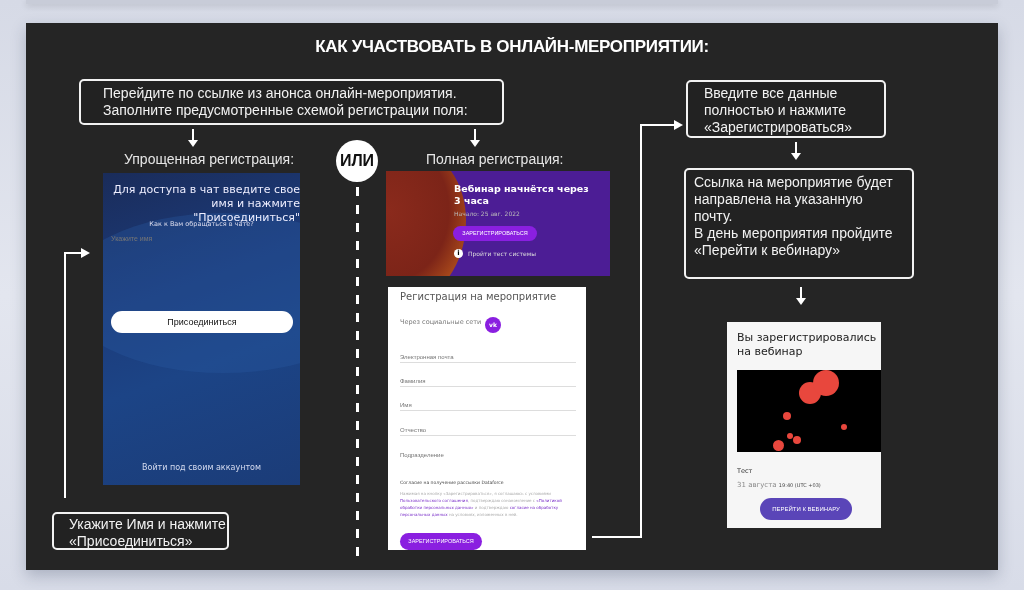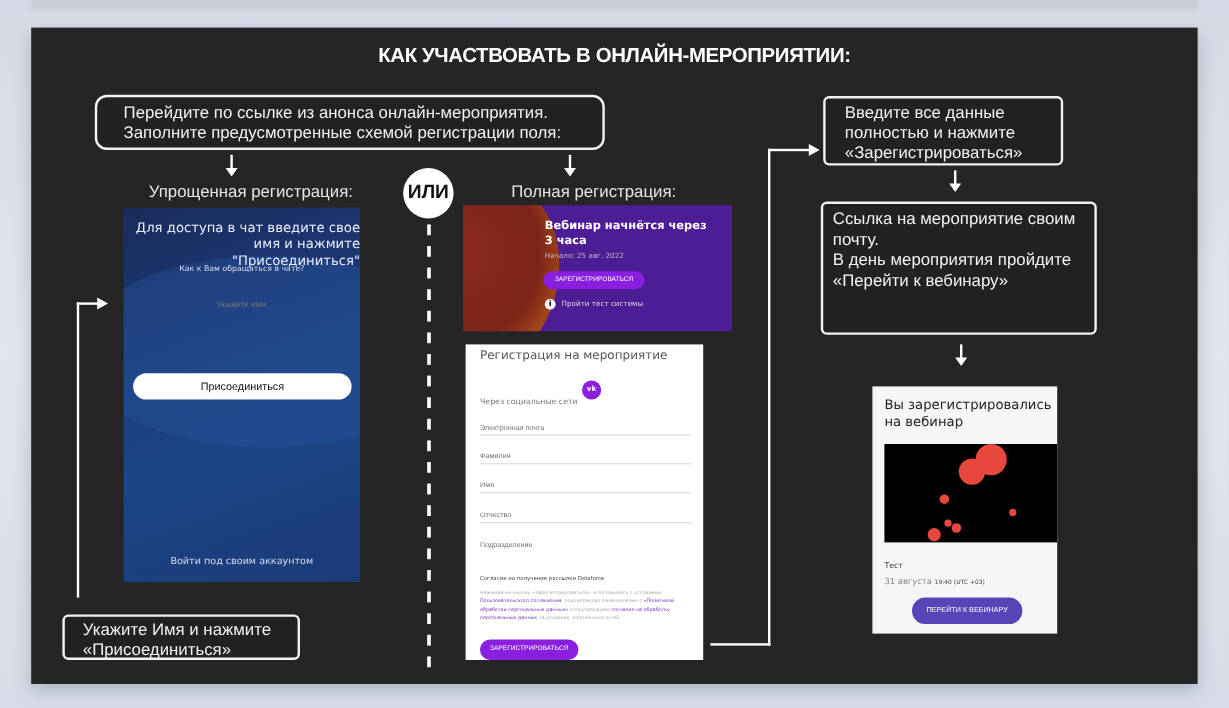--- a/index.html
+++ b/index.html
@@ -67,22 +67,22 @@
   }
   .simple-reg .heading {
     position: absolute; left: 0; top: 10px; width: 197px; text-align: right;
     color: #eef; font-size: 11px; line-height: 14px;
   }
   .simple-reg .question {
     position: absolute; left: 0; top: 47px; width: 197px; text-align: center;
     color: #dde; font-size: 6.5px;
   }
   .simple-reg .name-input {
-    position: absolute; left: 8px; top: 75px; width: 180px; height: 12px;
-    color: #7f93bf; font-size: 7px; background: transparent; border: none; text-align: center;
+    position: absolute; left: 8px; top: 59px; width: 180px; height: 12px;
+    color: #7f93bf; font-size: 7px; background: transparent; border: none;
   }
   .simple-reg .join-btn {
     position: absolute; left: 8px; top: 110px; width: 182px; height: 22px;
     border-radius: 11px; background: #fff; color: #111; font-size: 9px;
     text-align: center; line-height: 22px; border: none; margin-top: 28px;
   }
   .simple-reg .login-link {
     position: absolute; left: 0; top: 290px; width: 197px; text-align: center;
     color: #d6dcf0; font-size: 8px;
   }
@@ -120,21 +120,21 @@
 
   
   .regform {
     position: absolute; left: 362px; top: 264px; width: 198px; height: 263px;
     background: #fff; overflow: hidden;
   }
   .regform .f-title {
     position: absolute; left: 12px; top: 4px; color: #555; font-size: 10px;
   }
   .regform .f-social {
-    position: absolute; left: 12px; top: 44px; color: #777; font-size: 6.5px;
+    position: absolute; left: 12px; top: 31px; color: #777; font-size: 6.5px;
   }
   .regform .vk-btn {
     position: absolute; left: 97px; top: 30px; width: 16px; height: 16px;
     border-radius: 50%; background: #8a1fe0; color: #fff; font-size: 6px;
     text-align: center; line-height: 16px; font-weight: bold;
   }
   .regform .field {
     position: absolute; left: 12px; width: 176px; height: 16px;
     border: none; border-bottom: 1px solid #ddd; color: #bbb; font-size: 6px;
     background: transparent; padding-top: 4px;
@@ -181,21 +181,21 @@
 </style>
 </head>
 <body>
 
 <div class="top-strip"></div>
 
 <div class="panel">
 
   <div class="title">КАК УЧАСТВОВАТЬ В ОНЛАЙН-МЕРОПРИЯТИИ:</div>
 
-  <div class="box" style="left:53px; top:56px; width:425px; height:46px; padding:4px 0 12px 22px;border-radius:10px;">
+  <div class="box" style="left:53px; top:56px; width:425px; height:46px; padding:4px 0 12px 22px;">
     <div>Перейдите по ссылке из анонса онлайн-мероприятия.</div>
     <div>Заполните предусмотренные схемой регистрации поля:</div>
   </div>
 
   <div class="arrow-down" style="left:166px; top:106px; height:12px;"></div>
   <div class="arrow-down" style="left:448px; top:106px; height:12px;"></div>
 
   <div class="label" style="left:98px; top:128px;">Упрощенная регистрация:</div>
 
   <div class="or-circle" style="left:310px; top:117px;">ИЛИ</div>
@@ -235,21 +235,21 @@
     <div class="question">Как к Вам обращаться в чате?</div>
     <input class="name-input" type="text" placeholder="Укажите имя" style="">
     <button class="join-btn">Присоединиться</button>
     <div class="login-link">Войти под своим аккаунтом</div>
   </div>
 
   <div class="line" style="left:38px; top:229px; width:2px; height:246px;"></div>
   <div class="line" style="left:38px; top:229px; width:18px; height:2px;"></div>
   <div class="arrow-right-head" style="left:55px; top:225px;"></div>
 
-  <div class="box" style="left:26px; top:489px; width:198px; height:38px; padding:2px 0 0 15px;">
+  <div class="box" style="left:26px; top:489px; width:177px; height:38px; padding:2px 0 0 15px;">
     <div>Укажите Имя и нажмите</div>
     <div>«Присоединиться»</div>
   </div>
 
   <div class="banner">
     <div class="blob"></div>
     <div class="b-title">
       <div>Вебинар начнётся через</div>
       <div>3 часа</div>
     </div>
@@ -282,21 +282,22 @@
 
   <div class="box" style="left:660px; top:57px; width:200px; height:58px; padding:3px 0 0 16px;">
     <div>Введите все данные</div>
     <div>полностью и нажмите</div>
     <div>«Зарегистрироваться»</div>
   </div>
 
   <div class="arrow-down" style="left:769px; top:119px; height:12px;"></div>
 
   <div class="box" style="left:658px; top:145px; width:230px; height:111px; padding:4px 0 0 8px;">
-    <div>Ссылка на мероприятие своим</div>
+    <div>Ссылка на мероприятие будет</div>
+    <div>направлена на указанную</div>
     <div>почту.</div>
     <div>В день мероприятия пройдите</div>
     <div>«Перейти к вебинару»</div>
   </div>
 
   <div class="arrow-down" style="left:774px; top:264px; height:12px;"></div>
 
   <div class="confirm">
     <div class="c-title">
       <div>Вы зарегистрировались</div>

